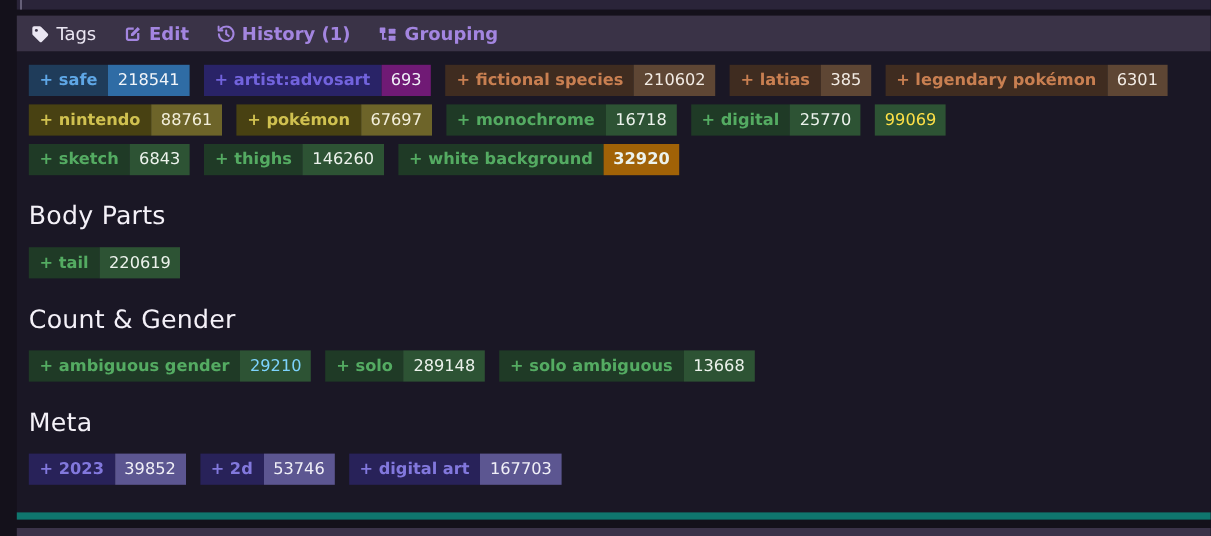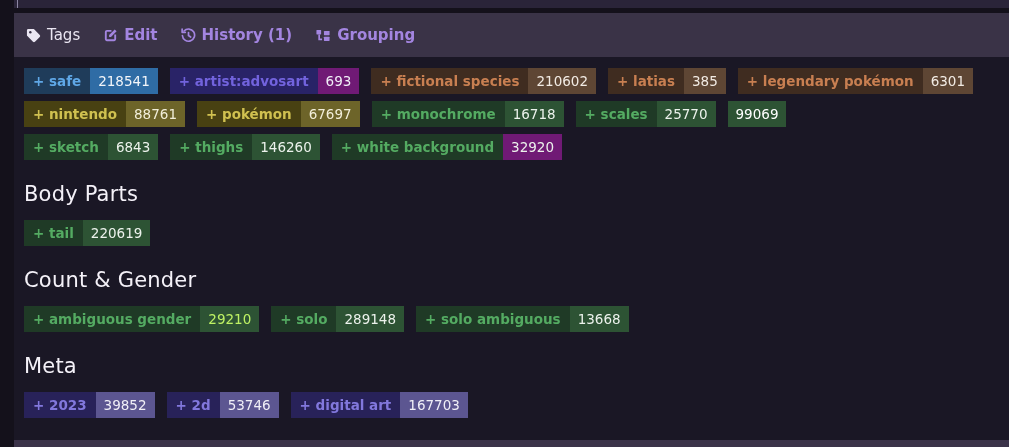--- a/index.html
+++ b/index.html
@@ -11,32 +11,32 @@
   }
   .prev-strip {
     position:absolute; top:0; left:14px; right:0; height:8px;
     background:#2a2439;
   }
   .prev-strip .edge {
     position:absolute; left:3px; top:0; bottom:0; width:1px; background:#8d87a3;
   }
   .tags-panel { position:absolute; top:13px; left:14px; right:0; }
   .toolbar {
-    height:44px; background:#3a3347;
+    height:30px; background:#3a3347;
     display:flex; align-items:center; gap:23px; padding:0 12px;
   }
   .tb-item {
     display:flex; align-items:center; gap:6px;
     font-size:15px; cursor:pointer; text-decoration:none;
   }
   .tb-item.plain { color:#eae6f2; font-weight:400; }
   .tb-item.link  { color:#a385e0; font-weight:700; }
   .tb-item svg { display:block; }
   .content {
-    background:#1a1725; border-bottom:2px solid #0f766e;
+    background:#1a1725; border-bottom:6px solid #0f766e;
     padding:11px 23px 16px 10px; min-height:378px;
   }
   .tag-row { display:flex; flex-wrap:wrap; gap:12px; margin-bottom:7px; }
   .group-header {
     color:#f4f1f8; font-size:21px; font-weight:400;
     margin:22px 0 14px 0; letter-spacing:0.2px;
   }
   .tag { display:inline-flex; align-items:stretch; height:26px; }
   .tag-name {
     display:flex; align-items:center; padding:0 9px;
@@ -131,53 +131,53 @@
         </span>
         <span class="tag">
           <a class="tag-name" style="background: rgb(72, 65, 18); color: rgb(208, 193, 80);">+ pokémon</a>
           <span class="tag-count" style="background: rgb(109, 100, 41); color: rgb(242, 238, 217);">67697</span>
         </span>
         <span class="tag">
           <a class="tag-name" style="background: rgb(31, 58, 38); color: rgb(84, 171, 98);">+ monochrome</a>
           <span class="tag-count" style="background: rgb(45, 83, 52); color: rgb(236, 242, 236);">16718</span>
         </span>
         <span class="tag">
-          <a class="tag-name" style="background: rgb(31, 58, 38); color: rgb(84, 171, 98);">+ scales</a>
+          <a class="tag-name" style="background: rgb(31, 58, 38); color: rgb(84, 171, 98);">+ digital</a>
           <span class="tag-count" style="background: rgb(45, 83, 52); color: rgb(236, 242, 236);">25770</span>
         </span>
         <span class="tag">
-          <span class="tag-count" style="background: rgb(45, 83, 52); color: #ffffff;">99069</span>
+          <span class="tag-count" style="background: rgb(45, 83, 52); color: #fde047;">99069</span>
         </span>
       </div>
       <div class="tag-row">
         <span class="tag">
           <a class="tag-name" style="background: rgb(31, 58, 38); color: rgb(84, 171, 98);">+ sketch</a>
           <span class="tag-count" style="background: rgb(45, 83, 52); color: rgb(236, 242, 236);">6843</span>
         </span>
         <span class="tag">
           <a class="tag-name" style="background: rgb(31, 58, 38); color: rgb(84, 171, 98);">+ thighs</a>
           <span class="tag-count" style="background: rgb(45, 83, 52); color: rgb(236, 242, 236);">146260</span>
         </span>
         <span class="tag">
           <a class="tag-name" style="background: rgb(31, 58, 38); color: rgb(84, 171, 98); text-align: center;">+ white background</a>
-          <span class="tag-count" style="background: #701a75; color: rgb(236, 242, 236);">32920</span>
+          <span class="tag-count" style="background: #a16207; color: rgb(236, 242, 236); font-weight: bold;">32920</span>
         </span>
       </div>
       <div class="group-header">Body Parts</div>
       <div class="tag-row">
         <span class="tag">
           <a class="tag-name" style="background: rgb(31, 58, 38); color: rgb(84, 171, 98);">+ tail</a>
           <span class="tag-count" style="background: rgb(45, 83, 52); color: rgb(236, 242, 236);">220619</span>
         </span>
       </div>
       <div class="group-header">Count &amp; Gender</div>
       <div class="tag-row">
         <span class="tag">
           <a class="tag-name" style="background: rgb(31, 58, 38); color: rgb(84, 171, 98);">+ ambiguous gender</a>
-          <span class="tag-count" style="background: rgb(45, 83, 52); color: #bef264;">29210</span>
+          <span class="tag-count" style="background: rgb(45, 83, 52); color: #7dd3fc;">29210</span>
         </span>
         <span class="tag">
           <a class="tag-name" style="background: rgb(31, 58, 38); color: rgb(84, 171, 98);">+ solo</a>
           <span class="tag-count" style="background: rgb(45, 83, 52); color: rgb(236, 242, 236);">289148</span>
         </span>
         <span class="tag">
           <a class="tag-name" style="background: rgb(31, 58, 38); color: rgb(84, 171, 98);">+ solo ambiguous</a>
           <span class="tag-count" style="background: rgb(45, 83, 52); color: rgb(236, 242, 236);">13668</span>
         </span>
       </div>

